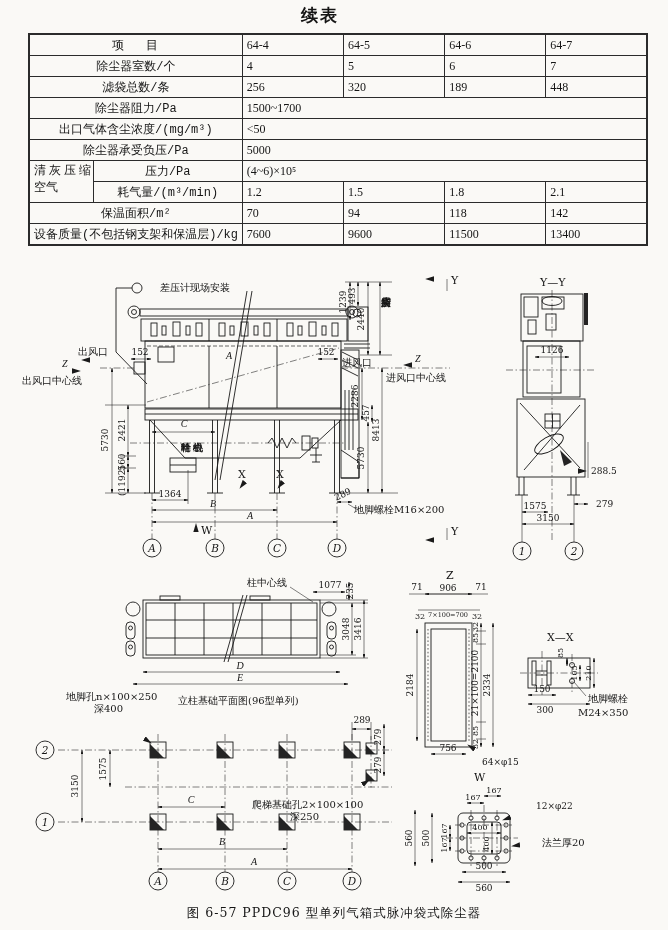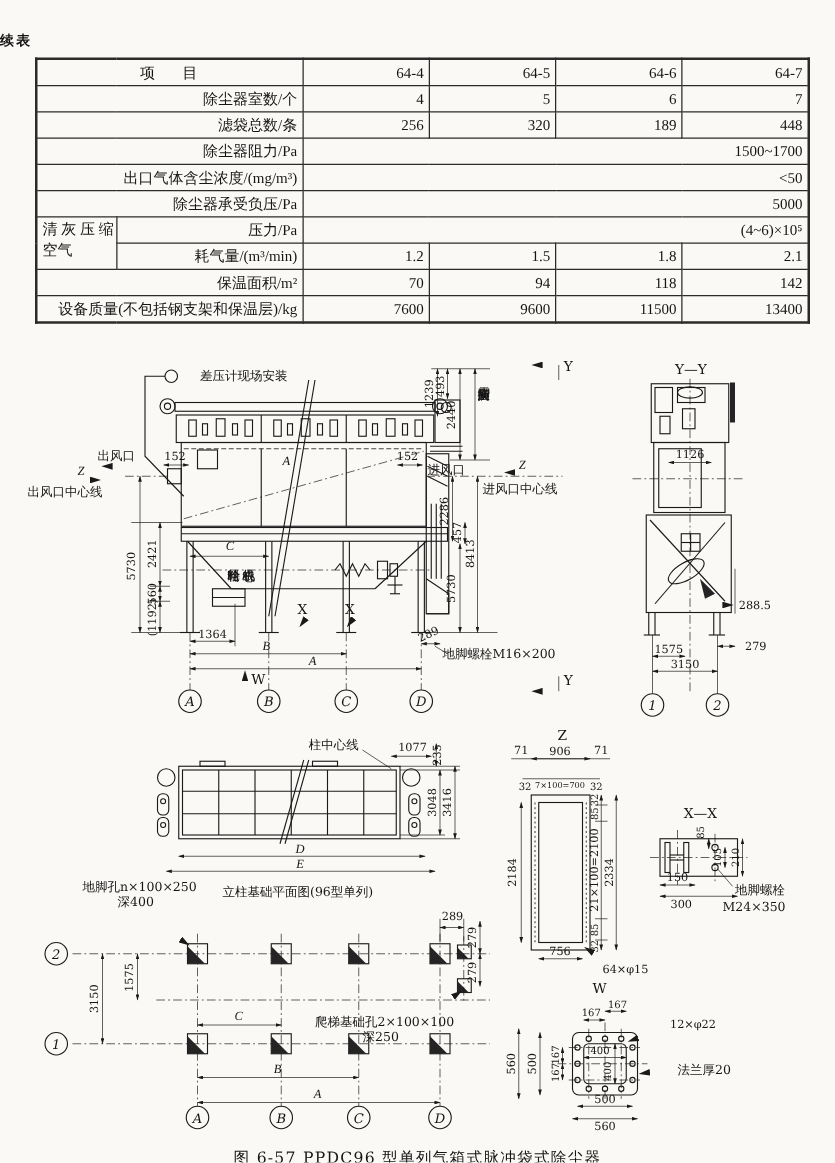--- a/index.html
+++ b/index.html
@@ -1,25 +1,25 @@
 <!DOCTYPE html>
 <html><head>
 <meta charset="utf-8">
 <style>
   html,body{margin:0;padding:0;}
   body{width:668px;height:930px;background:#faf9f6;overflow:hidden;
        font-family:"Liberation Serif","DejaVu Serif",serif;color:#151515;}
-  .cont{width:640px;text-align:left;font-size:11px;font-weight:bold;padding-top:4px;letter-spacing:2px;margin-top:21px;}
+  .cont{width:640px;text-align:center;font-size:17px;font-weight:bold;padding-top:4px;letter-spacing:2px;}
   table.spec{border-collapse:collapse;margin:6px 0 0 28px;width:620px;table-layout:fixed;
              font-size:12px;}
   table.spec td,table.spec th{border:1px solid #2b2b2b;padding:1px 4px;height:18px;
              font-weight:normal;white-space:pre;overflow:hidden;}
   table.spec{border:2px solid #2b2b2b;padding-left:32px;}
-  .lab{text-align:right;}
-  .num{text-align:right;margin-left:27px;}
+  .lab{text-align:center;font-family:Liberation Mono, monospace;}
+  .num{text-align:left;margin-left:27px;}
   th.hdr{text-align:center;letter-spacing:2px;}
   .grp{text-align:left;vertical-align:top;margin-top:29px;}
   svg{display:block;}
   .s{stroke:#1a1a1a;stroke-width:.9;fill:none;}
   .d{stroke:#1a1a1a;stroke-width:.55;fill:none;}
   .da{marker-start:url(#ar);marker-end:url(#ar);}
   .de{marker-end:url(#ar);}
   .cl{stroke:#1a1a1a;stroke-width:.55;fill:none;stroke-dasharray:7 2.5 1.5 2.5;}
   .hd{stroke:#1a1a1a;stroke-width:.65;fill:none;stroke-dasharray:4 2;}
   .dot{stroke:#1a1a1a;stroke-width:.7;fill:none;stroke-dasharray:1.6 2.2;}

